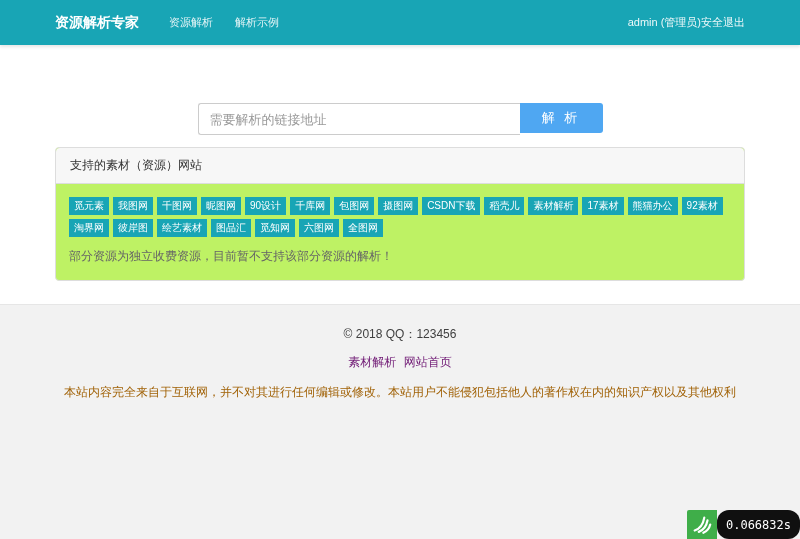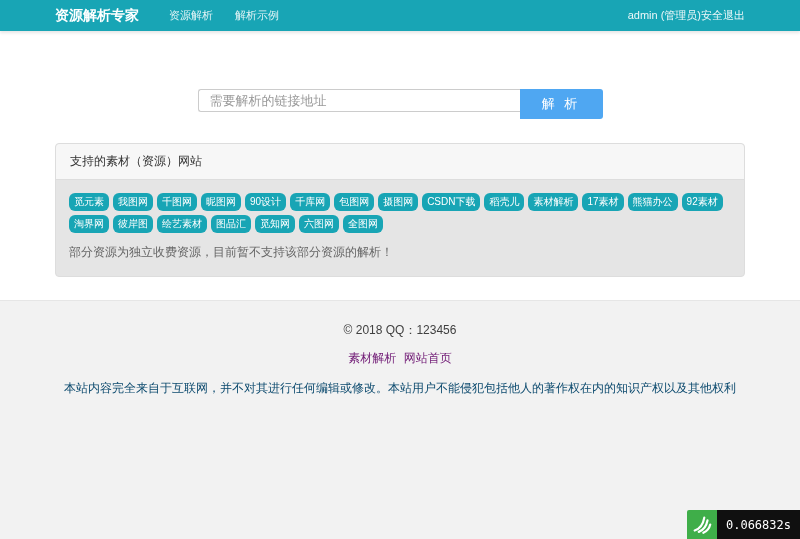--- a/index.html
+++ b/index.html
@@ -8,99 +8,100 @@
     font-family: "Liberation Sans", "DejaVu Sans", sans-serif;
     background: #ffffff;
     display: flex;
     flex-direction: column;
     overflow: hidden;
     position: relative;
   }
   
   .navbar {
     flex: none;
-    height: 31px;
+    height: 45px;
     background: #18a5b5;
     color: #fff;
     display: flex;
     align-items: center;
     padding: 0 55px;
     box-shadow: 0 2px 3px rgba(0,0,0,0.10);
     position: relative;
     z-index: 2;
   }
   .brand { font-size: 14px; font-weight: bold; margin-right: 30px; cursor: pointer; white-space: nowrap; }
   .nav-links { display: flex; gap: 22px; }
   .nav-link { font-size: 11px; color: rgba(255,255,255,0.88); cursor: pointer; white-space: nowrap; }
   .nav-right { margin-left: auto; display: flex; align-items: center; }
   .nav-user { font-size: 11px; color: rgba(255,255,255,0.92); }
   .nav-logout { font-size: 11px; color: rgba(255,255,255,0.92); cursor: pointer; }
   
   main { flex: none; padding-bottom: 23px; background: #fff; }
   .search-row { margin-top: 58px; display: flex; justify-content: center; }
   .search-input {
-    width: 322px; height: 23px;
+    width: 322px; height: 32px;
     border: 1px solid #ccc; border-right: none;
     border-radius: 3px 0 0 3px;
     padding: 0 11px; font-size: 13px; color: #555;
     outline: none;
     font-family: "Liberation Sans", "DejaVu Sans", sans-serif;
   }
   .search-input::placeholder { color: #9a9a9a; }
   .search-btn {
     width: 83px; height: 30px;
     background: #4fa7f2; color: #fff;
     border: none; border-radius: 0 3px 3px 0;
     font-size: 13px; letter-spacing: 3px;
     cursor: pointer;
     font-family: "Liberation Sans", "DejaVu Sans", sans-serif;
   }
   .container { width: 690px; margin: 0 auto; }
-  .panel { margin-top: 24px; border: 1px solid #ddd; border-radius: 4px; background: #e5e5e5; }
+  .panel { margin-top: 12px; border: 1px solid #ddd; border-radius: 4px; background: #bef264; }
   .panel-header {
     background: #f7f7f7;
     border-bottom: 1px solid #ddd;
     border-radius: 4px 4px 0 0;
     padding: 9px 14px;
     font-size: 12px; color: #333;
   }
   .panel-body { padding: 13px 13px 15px; }
   .badges { display: flex; flex-wrap: wrap; gap: 4px; }
   .badge {
     background: #18a5b5; color: #fff;
     font-size: 10px; line-height: 1;
-    padding: 4px 5px; border-radius: 6px;
+    padding: 4px 5px; border-radius: 0;
     white-space: nowrap;
   }
   .note { margin-top: 11px; font-size: 12px; color: #666; }
   
   footer {
     flex: 1;
     background: #f2f2f2;
     border-top: 1px solid #e6e6e6;
     text-align: center;
     padding-top: 21px;
     font-size: 12px; color: #404040;
   }
   .footer-links { margin-top: 11px; }
   .footer-link { color: #701a75; font-size: 12px; cursor: pointer; margin: 0 2px; }
-  .disclaimer { margin-top: 13px; font-size: 12px; color: #0c4a6e; }
+  .disclaimer { margin-top: 13px; font-size: 12px; color: #a16207; }
   
   .trace { position: absolute; right: 0; bottom: 0; display: flex; align-items: stretch; height: 29px; z-index: 5; }
   .trace-icon {
     width: 30px; background: #3fae49;
     display: flex; align-items: center; justify-content: center;
     cursor: pointer; border-radius: 2px 0 0 0;
   }
   .trace-time {
     background: #101010; color: #fff;
     display: flex; align-items: center;
     padding: 0 9px;
     font-size: 12px;
     font-family: "DejaVu Sans Mono", monospace;
+    border-radius: 12px;
   }
 </style>
 </head>
 <body>
 
 <nav class="navbar">
   <span class="brand">资源解析专家</span>
   <div class="nav-links">
 
       <span class="nav-link">资源解析</span>

